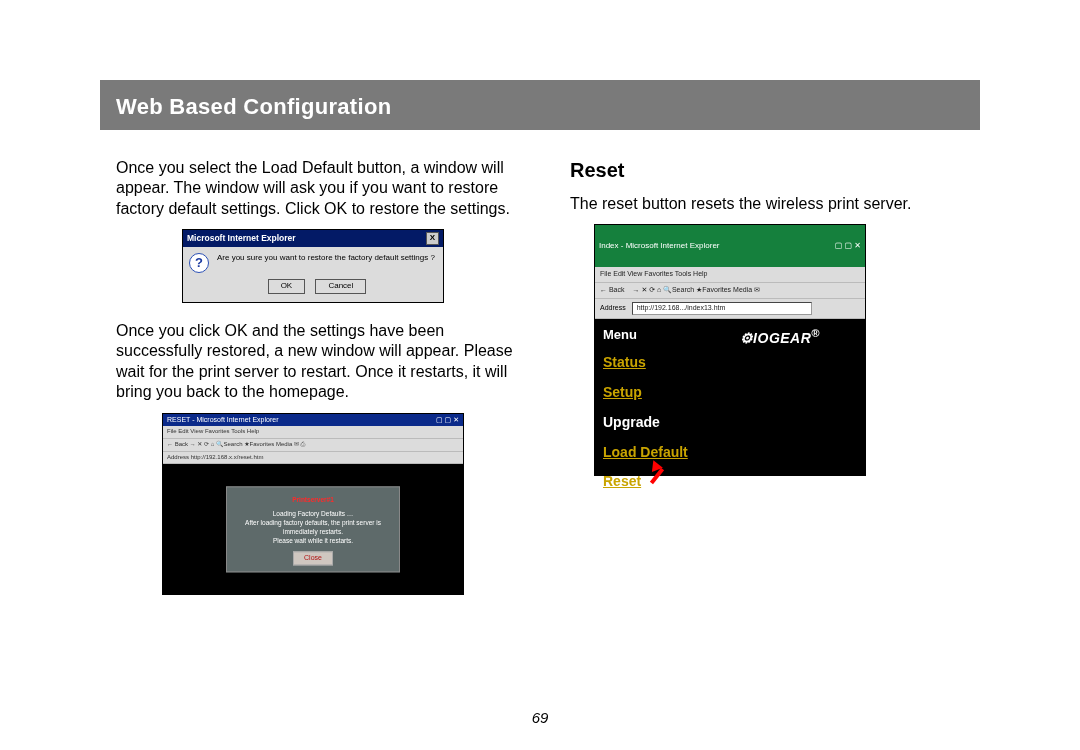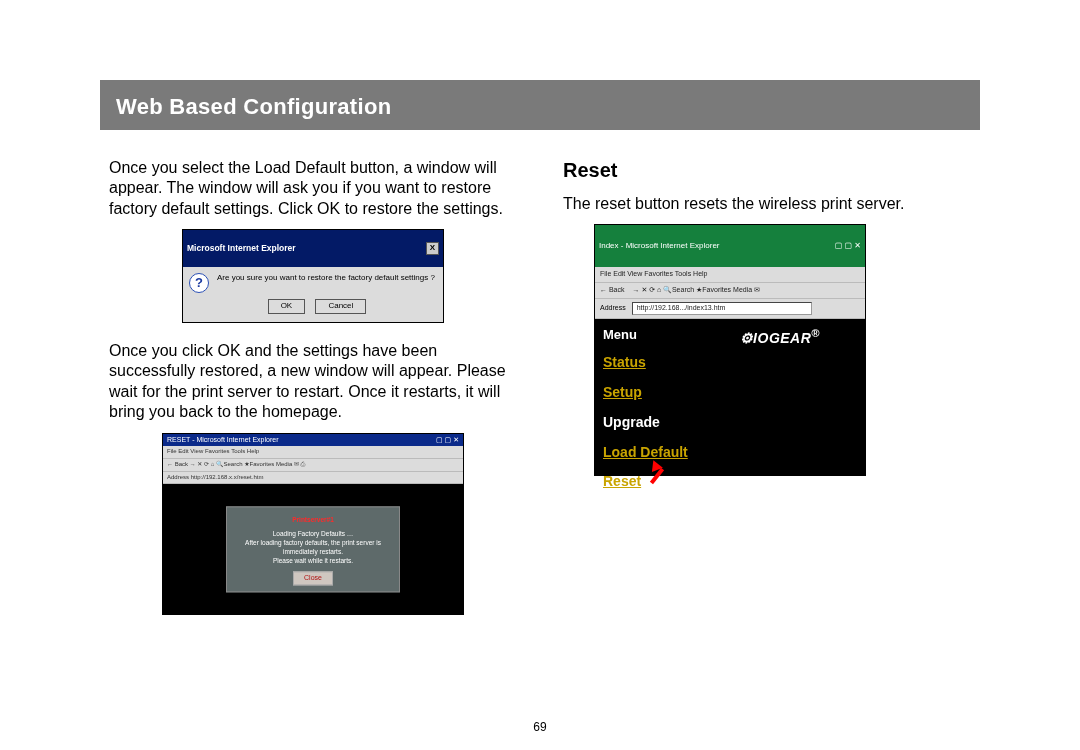--- a/index.html
+++ b/index.html
@@ -26,41 +26,41 @@
     display: flex;
     gap: 28px;
     margin-top: 28px;
   }
   .col {
     flex: 1;
     font-size: 16px;
     line-height: 1.28;
     color: #000;
   }
-  .col p { margin: 0 0 10px 9px; }
+  .col p { margin: 0 0 10px 16px; }
   .subhead {
     font-size: 20px;
     font-weight: bold;
     margin: 0 0 14px 0;
   }
 
   
   .fig1 {
     width: 260px;
     margin: 6px auto 18px auto;
     border: 1px solid #000;
     font-size: 8px;
     font-family: Tahoma, Arial, sans-serif;
     background: #dcdcdc;
   }
   .fig1 .titlebar {
     background: #031a66;
     color: #fff;
     font-weight: bold;
-    padding: 12px 4px;
+    padding: 2px 4px;
     display: flex;
     justify-content: space-between;
     align-items: center;
     font-size: 8.5px;
   }
   .fig1 .closebox {
     width: 11px; height: 11px;
     border: 1px solid #555;
     background: #ccc;
     color:#000;
@@ -213,22 +213,22 @@
     display:flex;justify-content:center;
     padding-top:7px;
   }
   .brand {
     color:#fff;font-style:italic;font-weight:bold;font-size:14px;
     letter-spacing:0.5px;
   }
   .brand .g{font-size:11px;vertical-align:super;}
 
   .page-number {
-    position:absolute;left:50%;bottom:16px;transform:translateX(-50%);
-    font-size:12px;color:#000;
+    position:absolute;left:50%;bottom:24px;transform:translateX(-50%);
+    font-size:15px;color:#000;font-style:italic;
   }
 </style>
 </head>
 <body>
 
 <div class="page">
   <div class="header-bar">
     <span>Web Based Configuration</span>
   </div>
 

